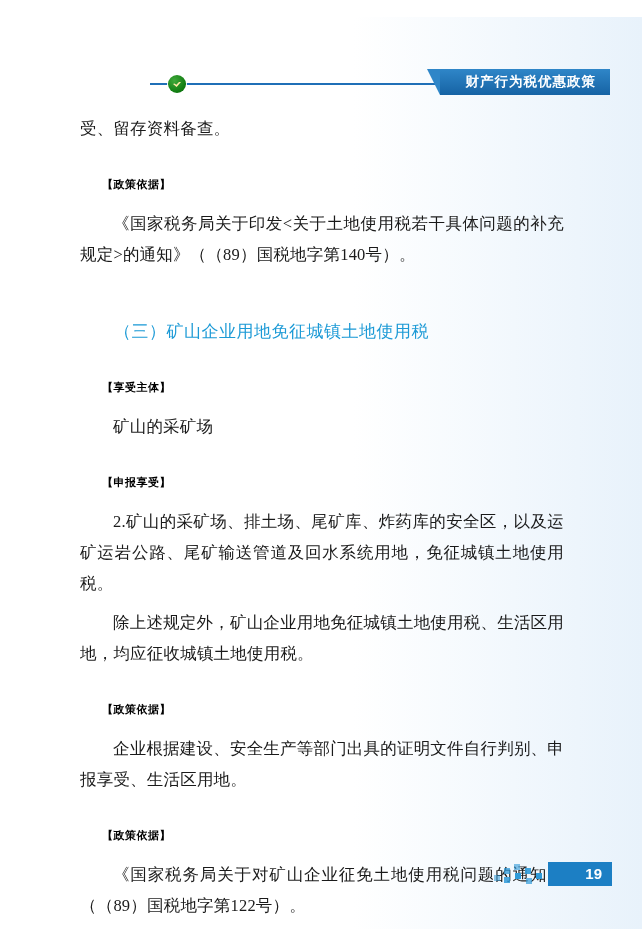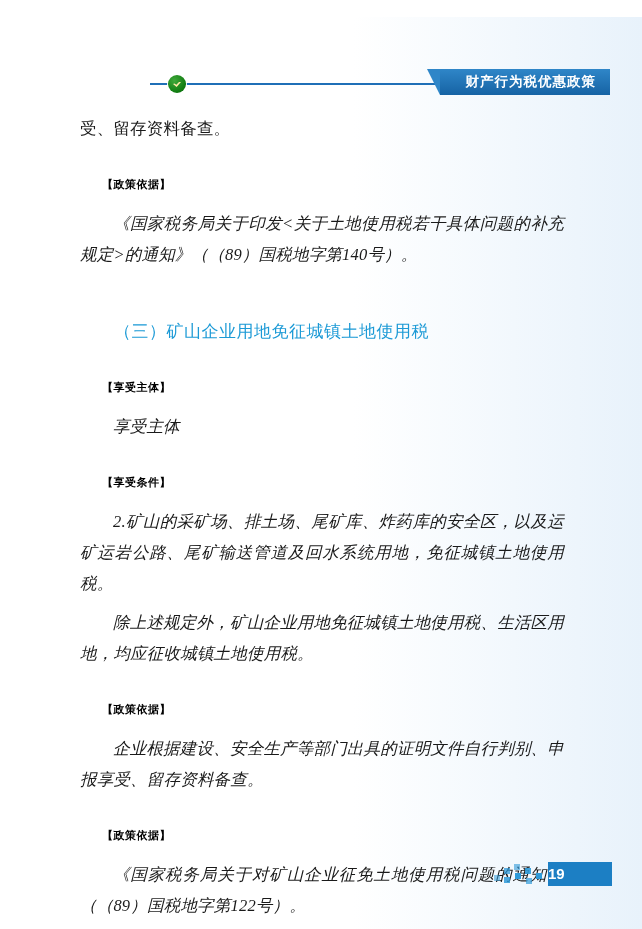--- a/index.html
+++ b/index.html
@@ -107,21 +107,21 @@
   }
   p {
     margin: 8px;
     font-size: 16.5px;
     line-height: 31px;
     color: #1a1a1a;
     text-align: justify;
     text-justify: inter-ideograph;
     letter-spacing: 0.2px;
   }
-  p.indent { text-indent: 2em; font-style: italic; }
+  p.indent { text-indent: 2em; }
   .gap-sm { height: 9px; }
   .gap-lg { height: 30px; }
 
   .bracket-head {
     font-weight: bold;
     font-size: 11px;
     color: #000000;
     text-indent: 2em;
     letter-spacing: 0.5px;
   }
@@ -148,20 +148,21 @@
     right: 0;
     top: 0;
     width: 64px;
     height: 24px;
     background: #1c7fc4;
     color: #ffffff;
     font-family: "Liberation Sans", sans-serif;
     font-weight: bold;
     font-size: 15px;
     line-height: 24px;
+    text-align: right;
     padding-right: 10px;
     box-sizing: border-box;
   }
   .footer-dots {
     position: absolute;
     right: 60px;
     top: 2px;
     width: 58px;
     height: 20px;
   }
@@ -200,30 +201,30 @@
 
     <div class="gap-sm"></div>
     <p class="bracket-head">【政策依据】</p>
     <p class="indent">《国家税务局关于印发&lt;关于土地使用税若干具体问题的补充规定&gt;的通知》（（89）国税地字第140号）。</p>
 
     <div class="gap-lg"></div>
     <p class="section-title">（三）矿山企业用地免征城镇土地使用税</p>
 
     <div class="gap-sm"></div>
     <p class="bracket-head">【享受主体】</p>
-    <p class="indent">享受主体</p>
-
-    <div class="gap-sm"></div>
-    <p class="bracket-head">【享受条件】</p>
+    <p class="indent">矿山的采矿场</p>
+
+    <div class="gap-sm"></div>
+    <p class="bracket-head">【申报享受】</p>
     <p class="indent">2.矿山的采矿场、排土场、尾矿库、炸药库的安全区，以及运矿运岩公路、尾矿输送管道及回水系统用地，免征城镇土地使用税。</p>
     <p class="indent">除上述规定外，矿山企业用地免征城镇土地使用税、生活区用地，均应征收城镇土地使用税。</p>
 
     <div class="gap-sm"></div>
     <p class="bracket-head">【政策依据】</p>
-    <p class="indent">企业根据建设、安全生产等部门出具的证明文件自行判别、申报享受、留存资料备查。</p>
+    <p class="indent">企业根据建设、安全生产等部门出具的证明文件自行判别、申报享受、生活区用地。</p>
 
     <div class="gap-sm"></div>
     <p class="bracket-head">【政策依据】</p>
     <p class="indent">《国家税务局关于对矿山企业征免土地使用税问题的通知》（（89）国税地字第122号）。</p>
 
     <div class="gap-lg"></div>
     <p class="section-title">（四）防火、防爆、防毒等安全防范用地免征城镇土地使用税</p>
 
     <div class="gap-sm"></div>
     <p class="bracket-head">【享受主体】</p>

